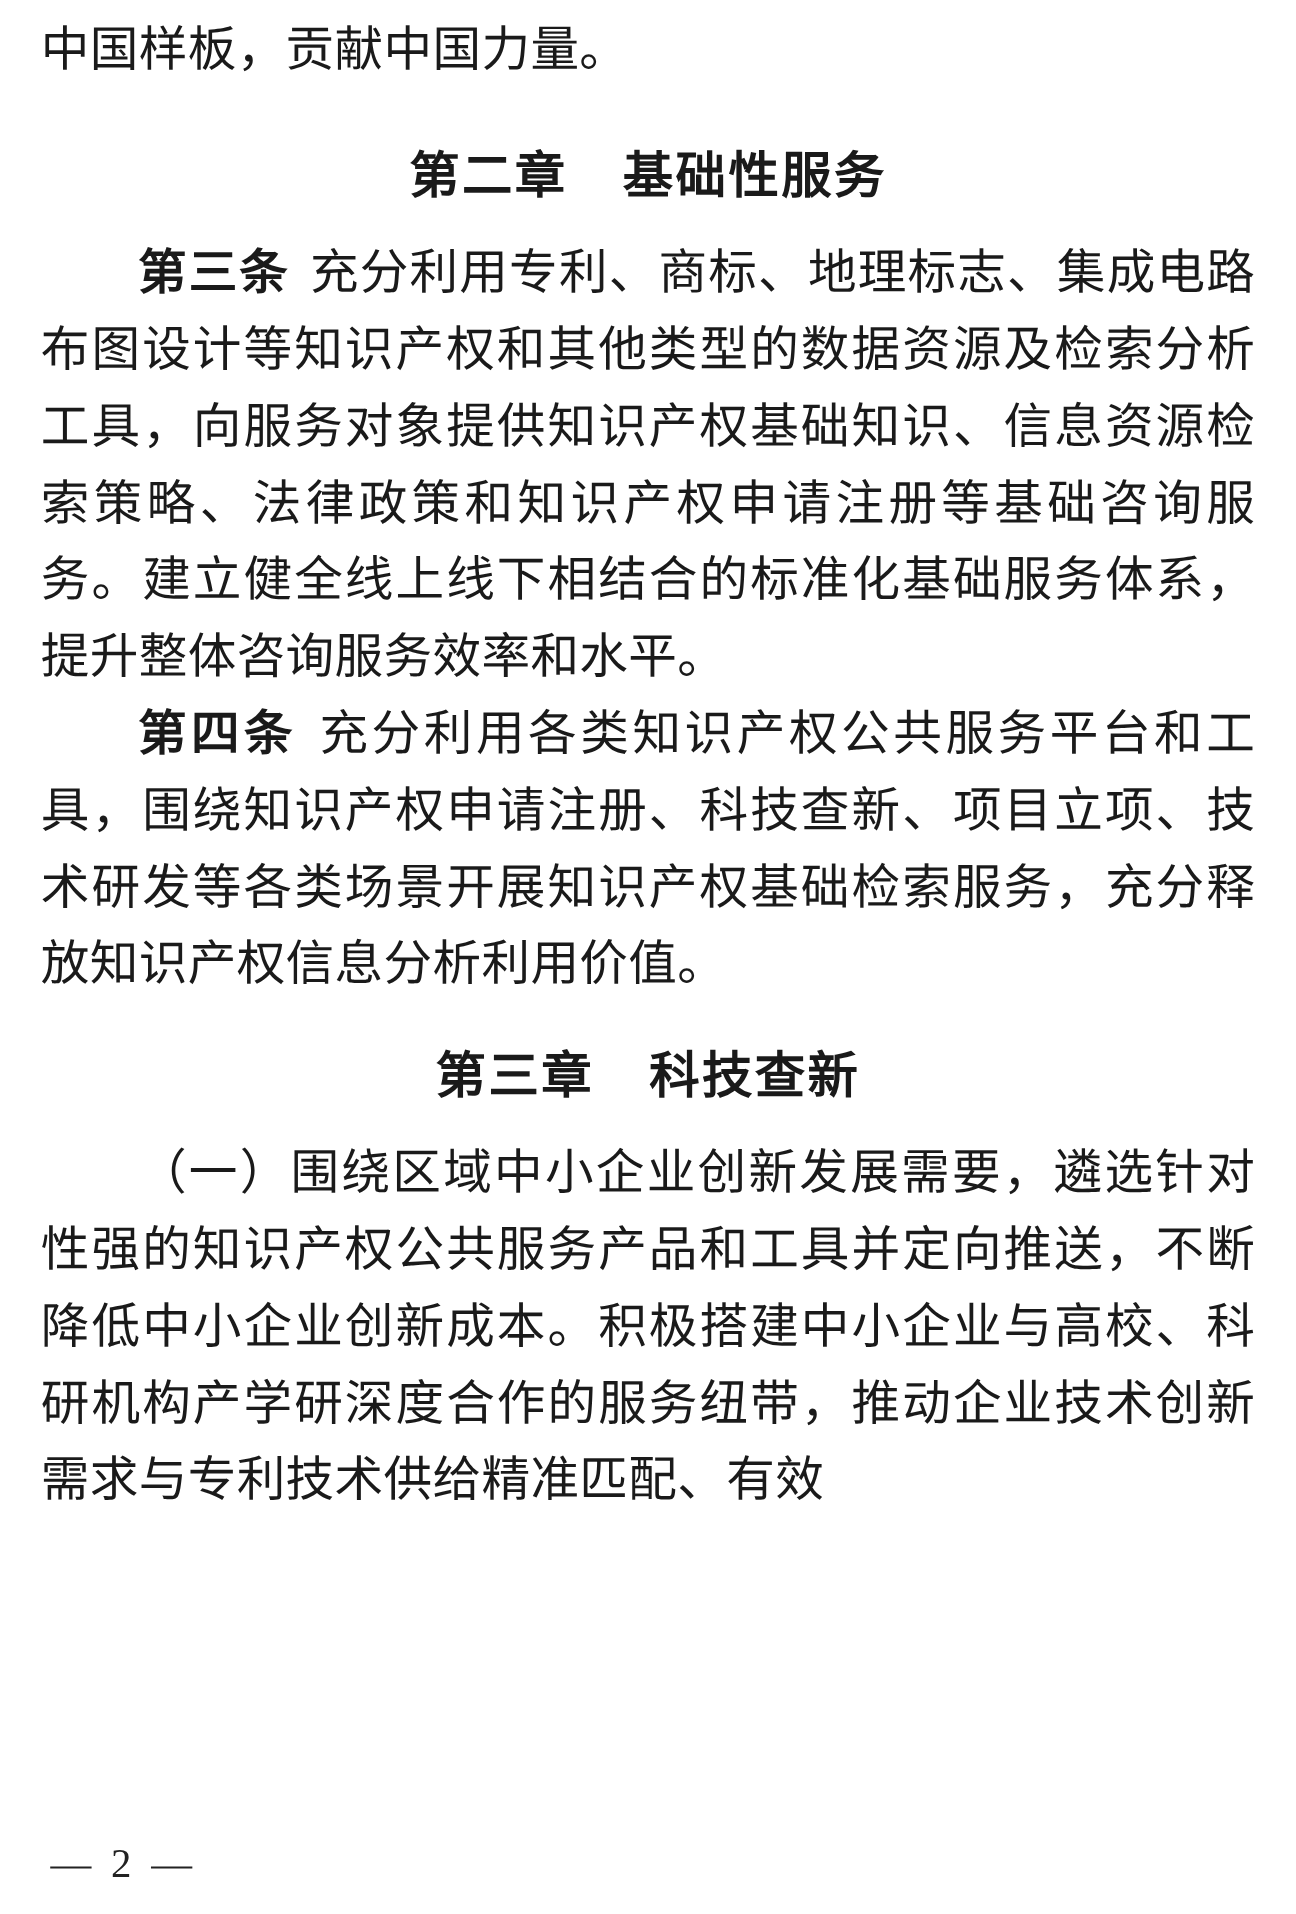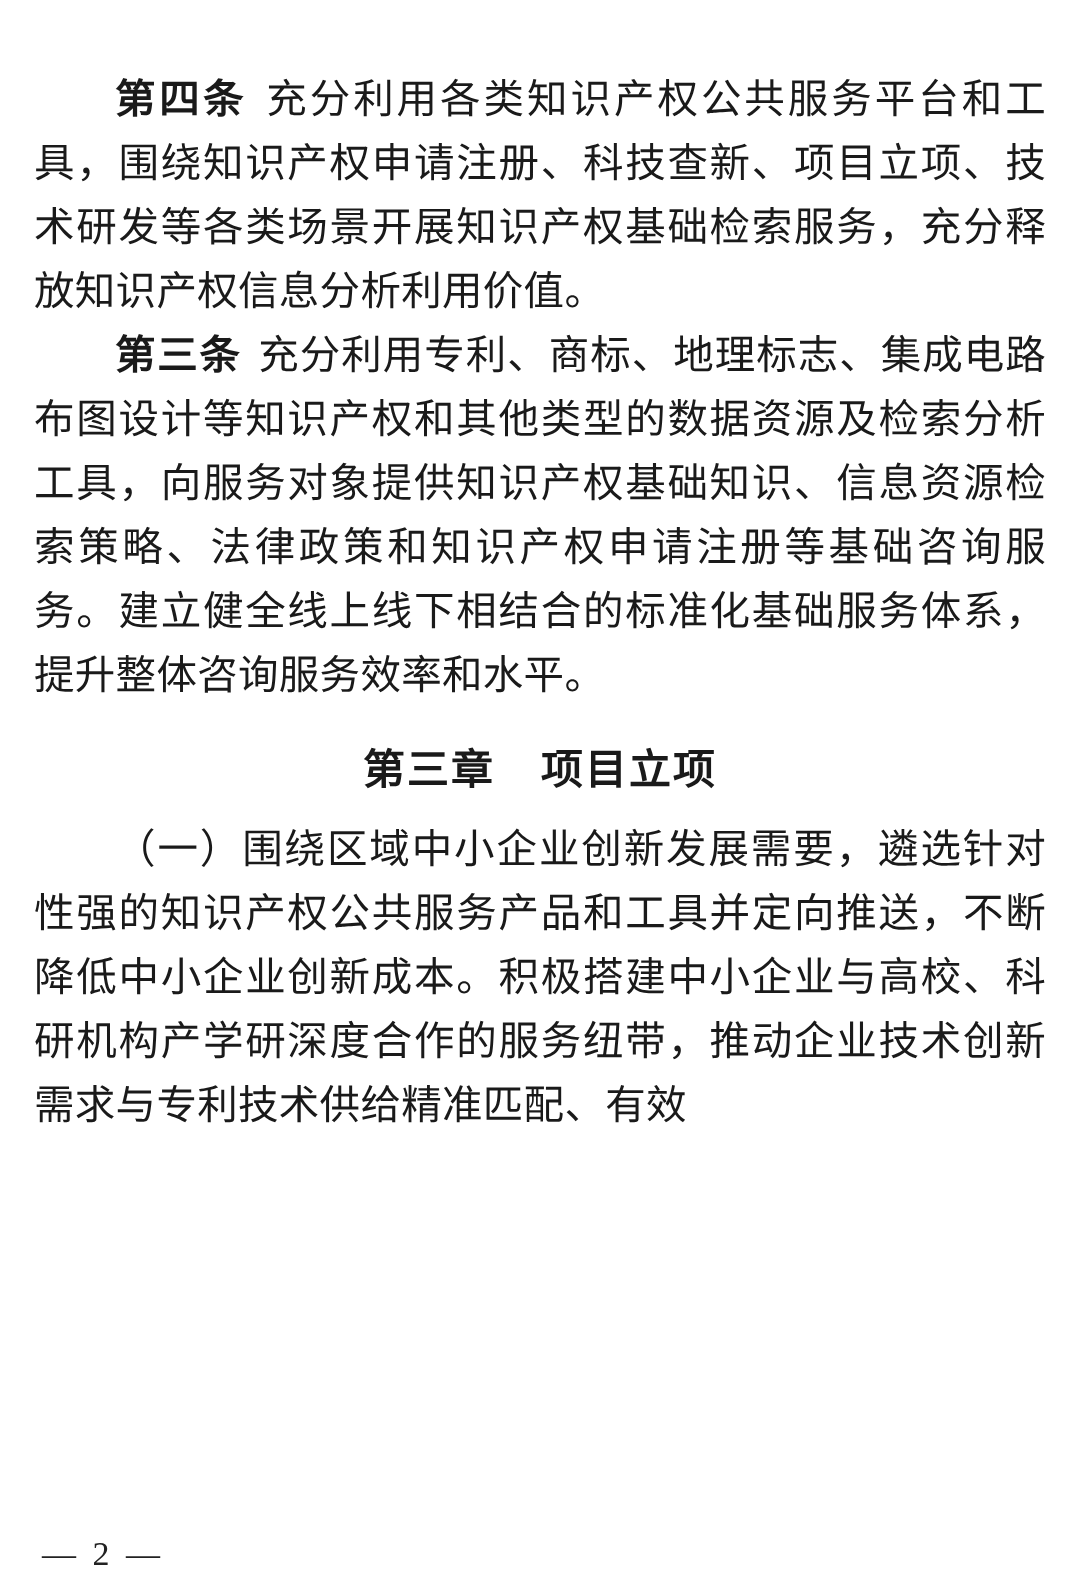--- a/index.html
+++ b/index.html
@@ -71,39 +71,43 @@
     font-size: 34px;
     letter-spacing: 4px;
     color: #222;
   }
 </style>
 </head>
 <body>
 
 <div class="page">
 
+  <p class="para cont">中国样板，贡献中国力量。</p>
 
   <div class="spacer-lg"></div>
 
+  <h2 class="chapter">
+    <span>第二章</span><span class="gap"></span><span>基础性服务</span>
+  </h2>
 
   <div class="spacer-sm"></div>
 
   <p class="para indent">
-    <span class="art-label">第四条</span><span class="art-sep"></span><span>充分利用各类知识产权公共服务平台和工具，围绕知识产权申请注册、科技查新、项目立项、技术研发等各类场景开展知识产权基础检索服务，充分释放知识产权信息分析利用价值。</span>
+    <span class="art-label">第三条</span><span class="art-sep"></span><span>充分利用专利、商标、地理标志、集成电路布图设计等知识产权和其他类型的数据资源及检索分析工具，向服务对象提供知识产权基础知识、信息资源检索策略、法律政策和知识产权申请注册等基础咨询服务。建立健全线上线下相结合的标准化基础服务体系，提升整体咨询服务效率和水平。</span>
   </p>
 
   <p class="para indent">
-    <span class="art-label">第三条</span><span class="art-sep"></span><span>充分利用专利、商标、地理标志、集成电路布图设计等知识产权和其他类型的数据资源及检索分析工具，向服务对象提供知识产权基础知识、信息资源检索策略、法律政策和知识产权申请注册等基础咨询服务。建立健全线上线下相结合的标准化基础服务体系，提升整体咨询服务效率和水平。</span>
+    <span class="art-label">第四条</span><span class="art-sep"></span><span>充分利用各类知识产权公共服务平台和工具，围绕知识产权申请注册、科技查新、项目立项、技术研发等各类场景开展知识产权基础检索服务，充分释放知识产权信息分析利用价值。</span>
   </p>
 
 
   <div class="spacer-md"></div>
 
   <h2 class="chapter">
-    <span>第三章</span><span class="gap"></span><span>项目立项</span>
+    <span>第三章</span><span class="gap"></span><span>科技查新</span>
   </h2>
 
   <div class="spacer-sm"></div>
 
 
   <p class="para indent">（一）围绕区域中小企业创新发展需要，遴选针对性强的知识产权公共服务产品和工具并定向推送，不断降低中小企业创新成本。积极搭建中小企业与高校、科研机构产学研深度合作的服务纽带，推动企业技术创新需求与专利技术供给精准匹配、有效</p>
 
   <div class="footer">— 2 —</div>
 </div>
 

